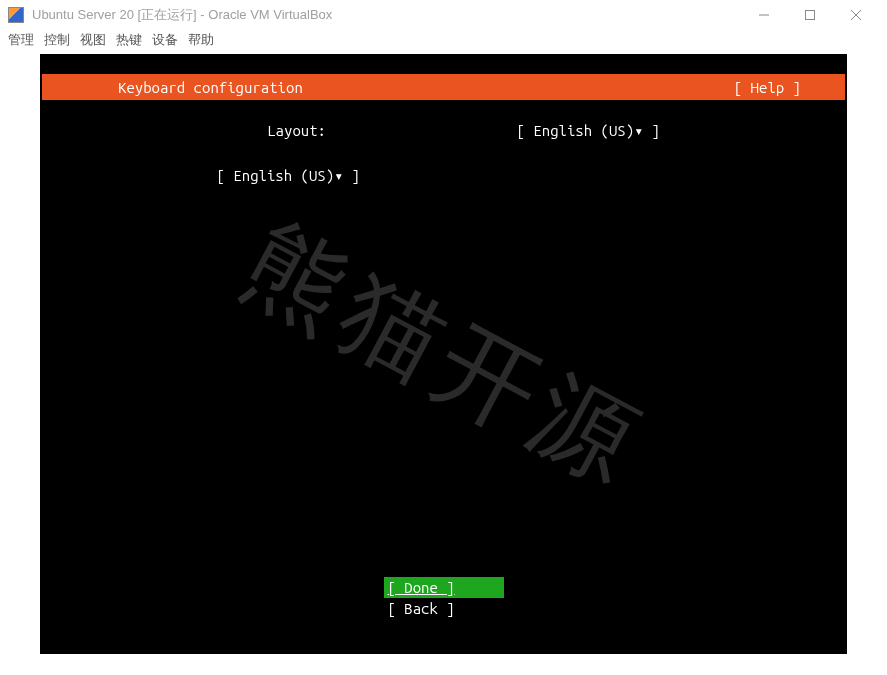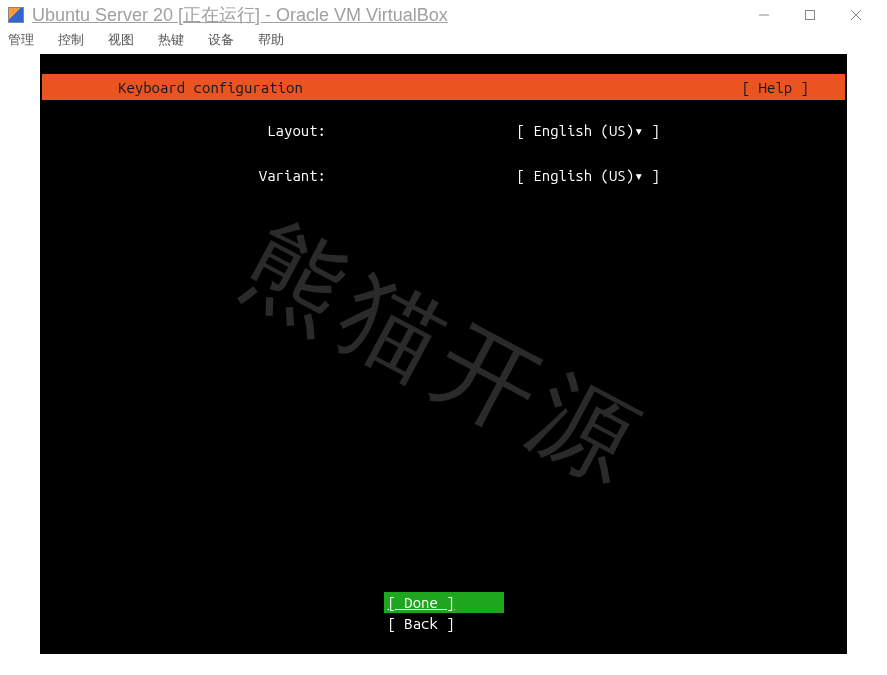--- a/index.html
+++ b/index.html
@@ -20,37 +20,37 @@
       background: #ffffff;
       color: #999999;
     }
     .titlebar .app-icon {
       width: 16px;
       height: 16px;
       background: linear-gradient(135deg, #ff9933 40%, #3366cc 40%);
       margin-right: 8px;
       border: 1px solid #888;
     }
-    .titlebar .title-text { flex: 0 0 auto; font-size: 18px; color: #a0a0a0; text-decoration: underline; }
+    .titlebar .title-text { flex: 0 0 auto; font-size: 13px; color: #a0a0a0; }
     .titlebar .spacer { flex: 1; }
     .win-controls { display: flex; gap: 0; }
     .win-btn {
       width: 46px;
       height: 30px;
       display: flex;
       align-items: center;
       justify-content: center;
       color: #888;
     }
     .win-btn svg { stroke: #888; fill: none; stroke-width: 1; }
     .menubar {
       height: 24px;
       display: flex;
       align-items: center;
-      gap: 24px;
+      gap: 10px;
       padding: 0 8px 4px 8px;
       font-size: 13px;
       color: #555;
     }
     .menubar span { cursor: default; }
     .vm-wrapper {
       padding: 0 40px;
     }
     .vm-screen {
       width: 807px;
@@ -63,26 +63,26 @@
       color: #ffffff;
       position: relative;
       padding-top: 20px;
     }
     .orange-header {
       background: #e95420;
       height: 26px;
       display: flex;
       align-items: center;
       padding: 0 20px;
-      color: #0f172a;
+      color: #ffffff;
       margin: 0 2px;
     }
     .orange-header .hdr-title { margin-left: 56px; }
     .orange-header .hdr-spacer { flex: 1; }
-    .orange-header .hdr-help { margin-right: 16px; }
+    .orange-header .hdr-help { margin-right: 24px; }
     .instructions {
       padding: 14px 0 0 80px;
       max-width: 680px;
     }
     .form-area {
       padding: 20px 0 0 0;
     }
     .form-row {
       display: flex;
       align-items: center;
@@ -102,21 +102,21 @@
       width: 100%;
       display: flex;
       justify-content: flex-end;
     }
     .identify-row {
       text-align: center;
       margin-top: 4px;
     }
     .bottom-buttons {
       position: absolute;
-      bottom: 20px;
+      bottom: 35px;
       left: 50%;
       transform: translateX(-50%);
       display: flex;
       flex-direction: column;
       align-items: center;
       width: 120px;
       font-family: inherit;
     }
     .tui-btn {
       width: 120px;
@@ -192,21 +192,20 @@
         <div class="form-label">Layout:</div>
         <div class="form-field">
           <div class="dropdown">
             <span>[ English (US)</span>
             <span>▾ ]</span>
           </div>
         </div>
       </div>
 
       <div class="form-row">
-        <div class="form-label">Variant:</div>
         <div class="form-field">
           <div class="dropdown">
             <span>[ English (US)</span>
             <span>▾ ]</span>
           </div>
         </div>
       </div>
 
     </div>
 

